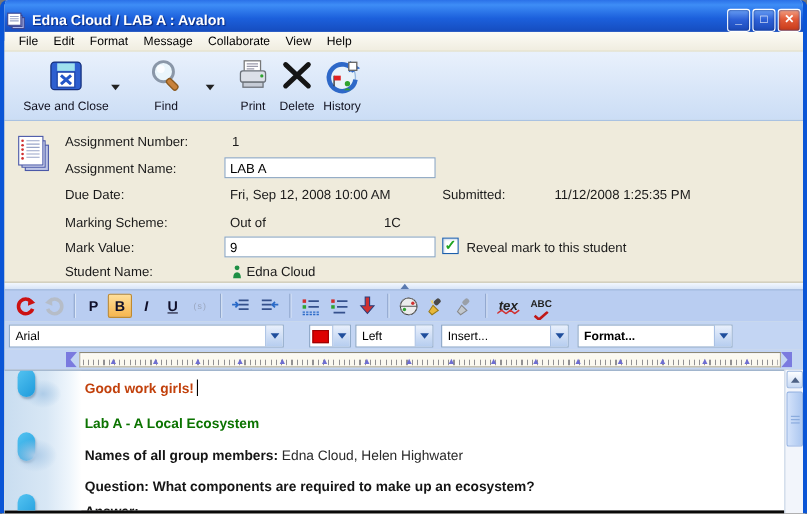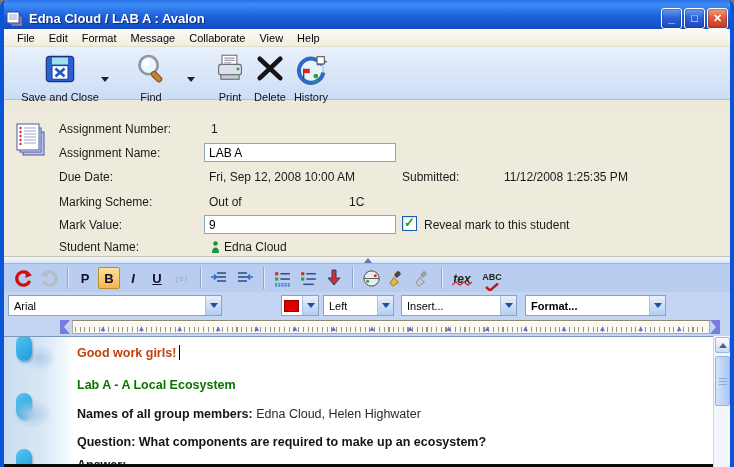--- a/index.html
+++ b/index.html
@@ -15,21 +15,21 @@
   .winbtn{width:21px;height:21px;border-radius:3px;border:1px solid #fff;margin-left:2px;
     display:flex;align-items:center;justify-content:center;color:#fff;font-size:11px;font-weight:bold;
     background:linear-gradient(to bottom,#6AA0F4,#2E62D8 45%,#1C4AB8);box-shadow:inset 0 0 2px #0A2A7A;}
   .winbtn.close{background:linear-gradient(to bottom,#F2A083,#E25A38 45%,#C83A18);}
   .winbtn span{line-height:1;}
   
   .menubar{position:absolute;left:0;top:29px;width:726px;height:18px;background:linear-gradient(#FCFBF5,#F0EDE0);
     display:flex;align-items:center;padding-left:6px;border-bottom:1px solid #E2DEC8;}
   .menu-item{font-size:11px;color:#000;padding:2px 7px;}
   
-  .toolbar{position:absolute;left:0;top:47px;width:726px;height:53px;
+  .toolbar{position:absolute;left:0;top:47px;width:726px;height:63px;
     background:linear-gradient(#E9F1FC,#CBDDF5);border-bottom:1px solid #A9C2E2;}
   .tbtn{position:absolute;top:6px;text-align:center;}
   .tbtn .ticon{height:34px;display:flex;align-items:flex-start;justify-content:center;}
   .tbtn .tlabel{font-size:11px;color:#10101E;margin-top:4px;white-space:nowrap;}
   .tb-arrow{position:absolute;top:30px;width:0;height:0;border-left:4px solid transparent;border-right:4px solid transparent;border-top:5px solid #222;}
   
   .formpanel{position:absolute;left:0;top:110px;width:726px;height:146px;background:#EFEBDC;font-size:12px;color:#1a1a1a;}
   .flabel{position:absolute;left:55px;white-space:nowrap;}
   .fvalue{position:absolute;white-space:nowrap;}
   .xp-input{position:absolute;height:19px;border:1px solid #8AA5C0;background:#fff;font-size:12px;padding:1px 4px;outline:none;}
@@ -350,21 +350,21 @@
       <div style="position:relative;text-align:center;">
         <span style="font-size:9px;font-weight:bold;color:#222;letter-spacing:0;">ABC</span>
         <svg width="14" height="8" viewBox="0 0 14 8" style="margin:-1px auto 0;">
           <path d="M1 4 L5 7.5 L13 0.5" fill="none" stroke="#C01818" stroke-width="2.4"></path>
         </svg>
       </div>
     </div>
   </div>
 
   <div class="fontrow">
-    <div class="combo" style="left:4px;width:214px;">
+    <div class="combo" style="left:4px;width:250px;">
       <span>Arial</span>
       <span class="arrow-btn">
           <i></i>
         </span>
     </div>
     <div class="combo" style="left:224px;width:47px;margin-top:36px;">
       <span>12</span>
       <span class="arrow-btn">
           <i></i>
         </span>

